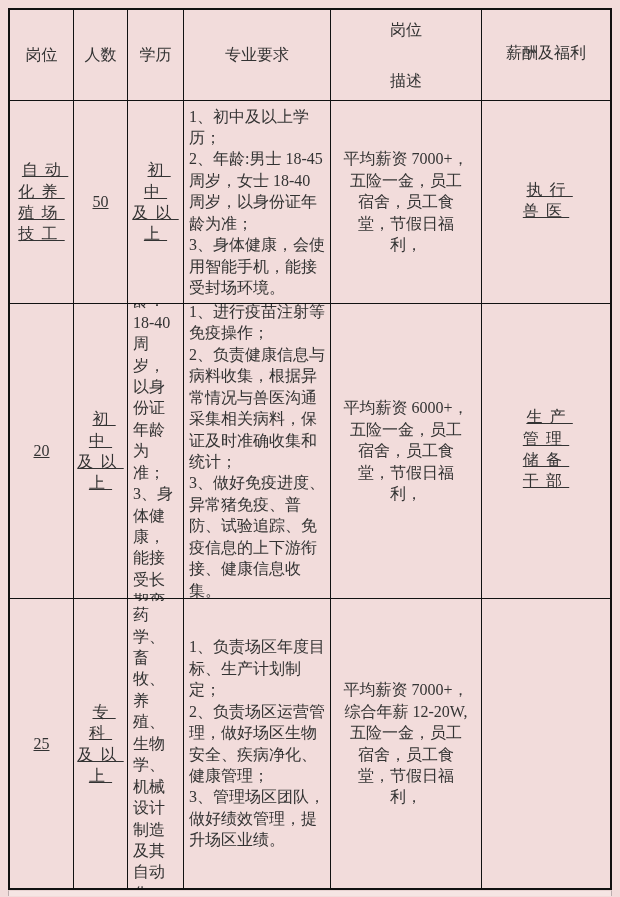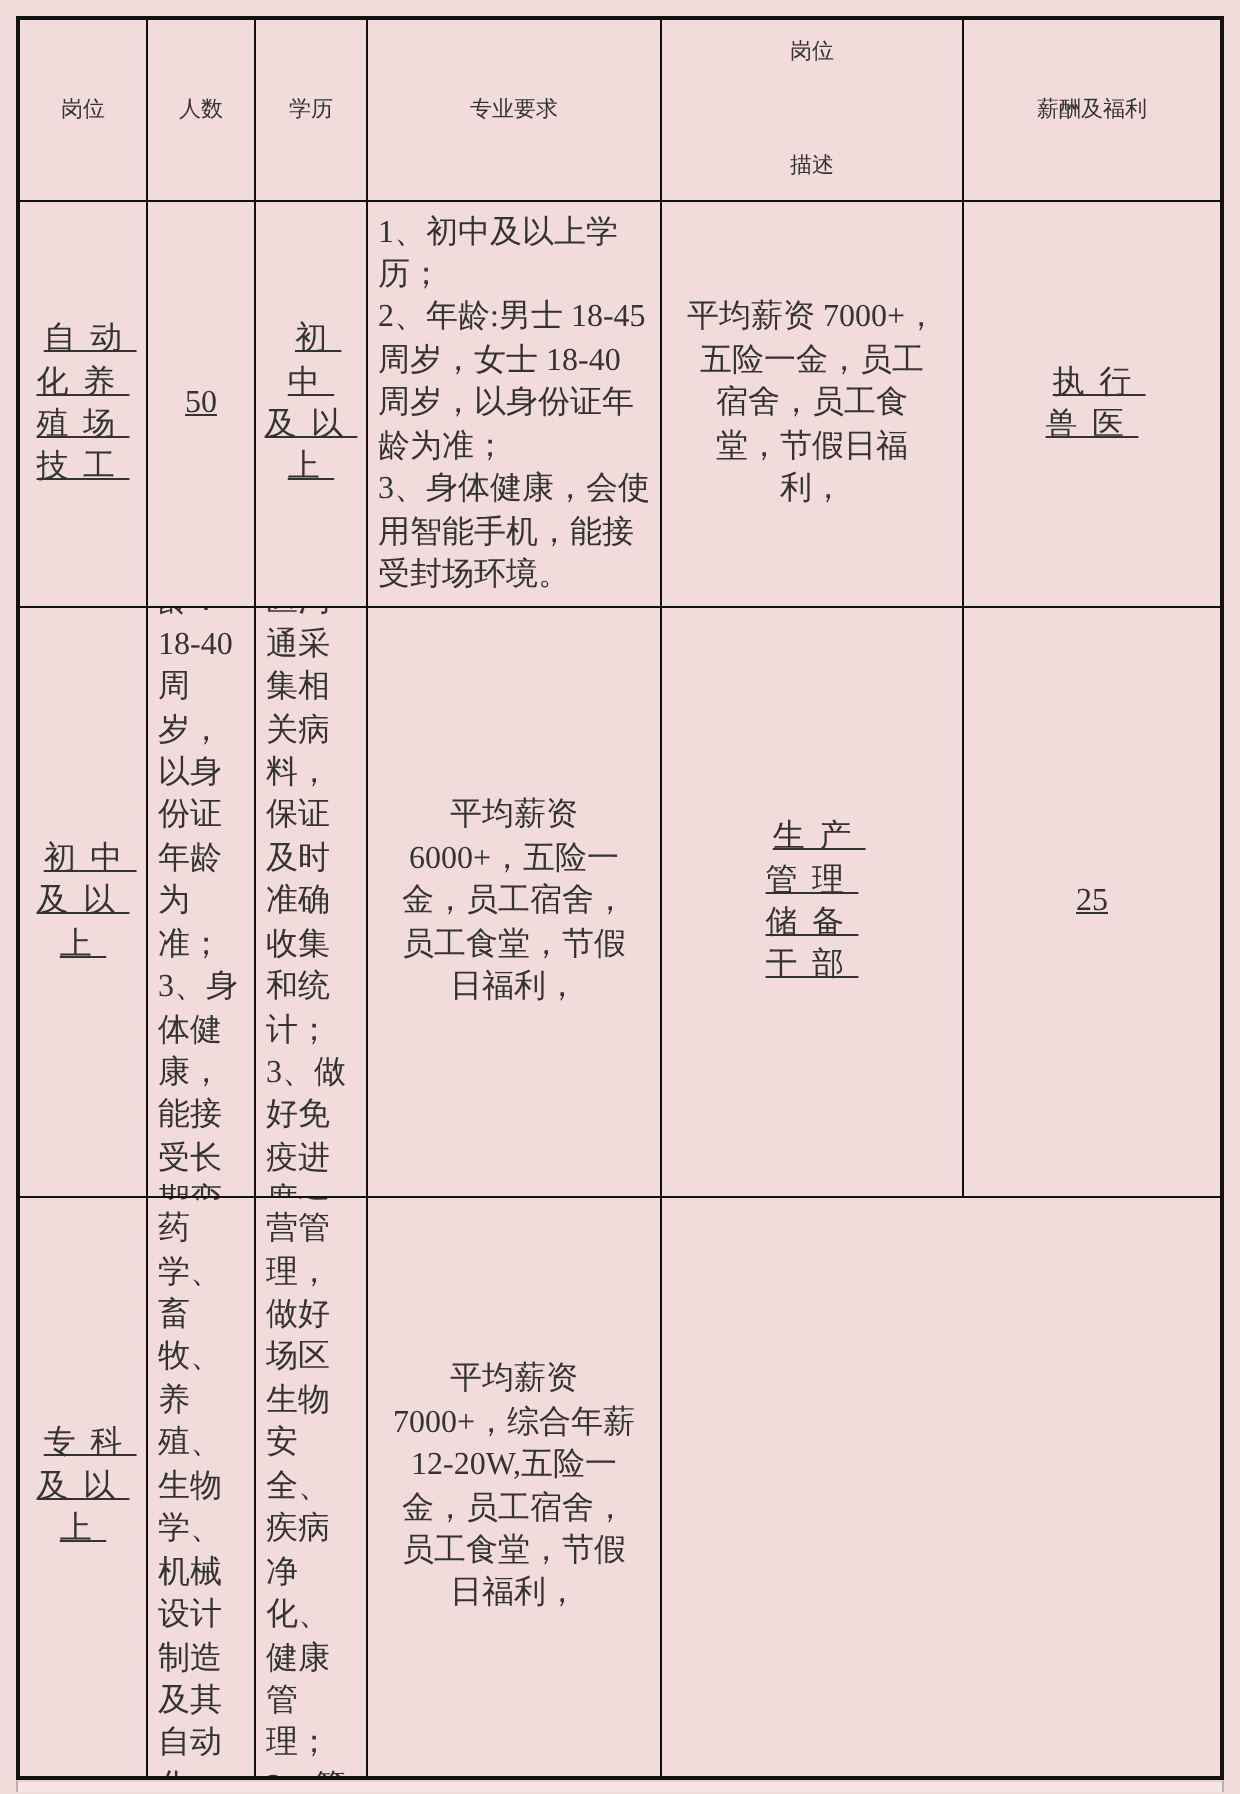--- a/index.html
+++ b/index.html
@@ -37,39 +37,39 @@
     font-size: 16px;
     line-height: 1.34;
     display: flex;
     align-items: center;
     justify-content: center;
     text-align: center;
     white-space: pre-line;
     overflow: hidden;
     padding: 2px 3px;
   }
-  .cell:nth-child(6n) { border-right: none; }
+  .cell:nth-child(6n) { border-right: none; font-family: Liberation Mono, monospace; }
   .cell:nth-child(n+19) { border-bottom: none; }
   
   .spaced {
     letter-spacing: 0.45em;
     text-indent: 0.45em;
     text-decoration: underline;
   }
   .num { letter-spacing: 0; text-decoration: underline; }
   .longtext {
     justify-content: flex-start;
     text-align: left;
     padding: 2px 5px;
   }
   .salary {
     padding: 2px 12px;
   }
   .head {
-    font-size: 11px;
+    font-size: 16px;
   }
   .head-desc {
     flex-direction: column;
     justify-content: space-between;
     padding: 9px 3px;
   }
   .sliver {
     width: 604px;
     height: 6px;
     box-sizing: border-box;
@@ -103,20 +103,21 @@
     <div class="cell spaced">初中
 及以
 上</div>
     <div class="cell longtext">1、初中及以上学历；
 2、年龄:男士 18-45 周岁，女士 18-40 周岁，以身份证年龄为准；
 3、身体健康，会使用智能手机，能接受封场环境。</div>
     <div class="cell salary">平均薪资 7000+，五险一金，员工宿舍，员工食堂，节假日福利，</div>
 
     <div class="cell spaced">执行
 兽医</div>
+    <div class="cell num">20</div>
     <div class="cell spaced">初中
 及以
 上</div>
     <div class="cell longtext">1、初中及以上学历；
 2、年龄：18-40 周岁，以身份证年龄为准；
 3、身体健康，能接受长期弯腰工作，能接受封场环境。</div>
     <div class="cell longtext">1、进行疫苗注射等免疫操作；
 2、负责健康信息与病料收集，根据异常情况与兽医沟通采集相关病料，保证及时准确收集和统计；
 3、做好免疫进度、异常猪免疫、普防、试验追踪、免疫信息的上下游衔接、健康信息收集。</div>
     <div class="cell salary">平均薪资 6000+，五险一金，员工宿舍，员工食堂，节假日福利，</div>

